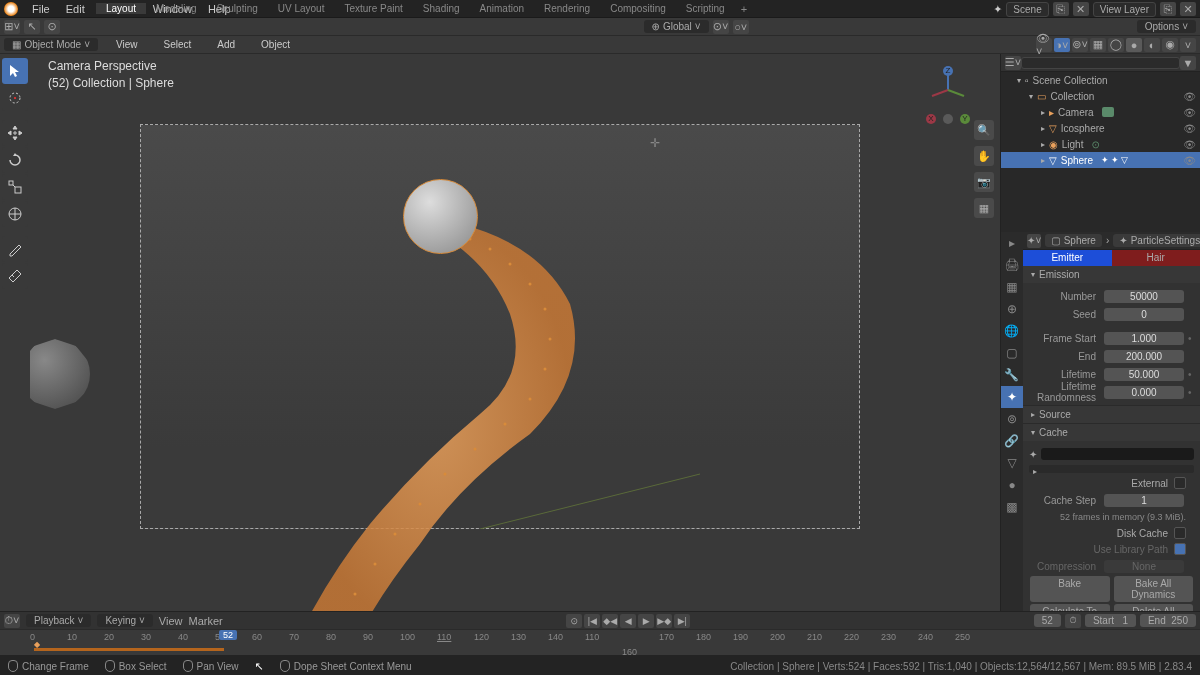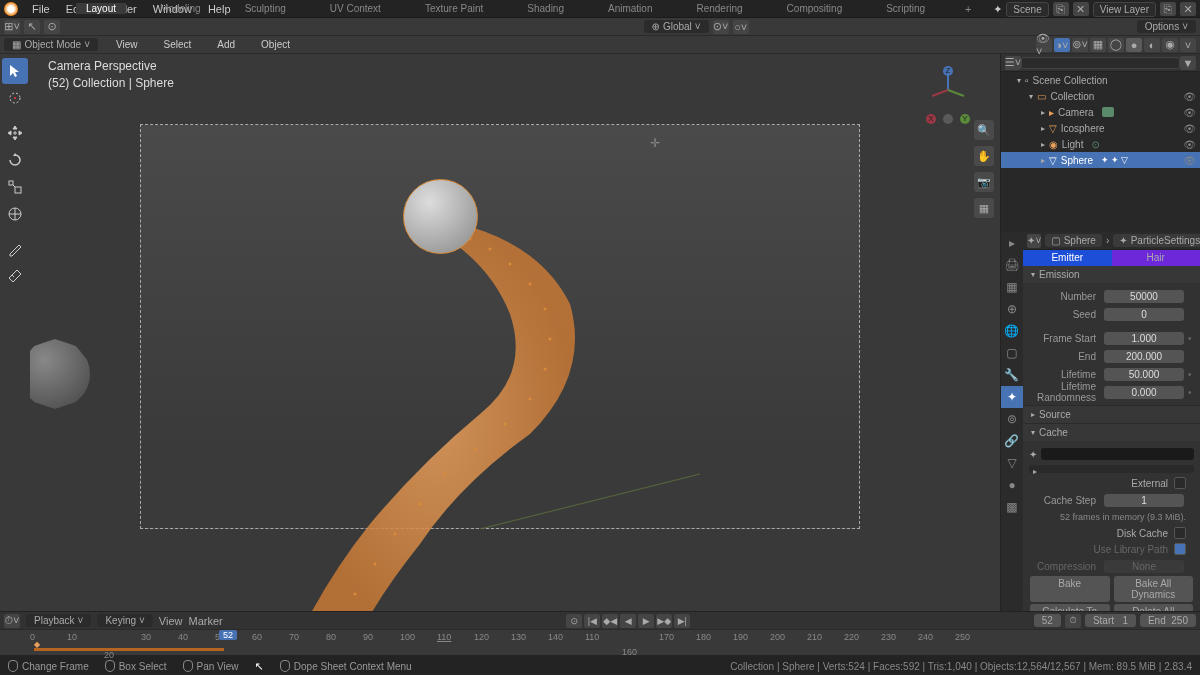--- a/index.html
+++ b/index.html
@@ -41,21 +41,21 @@
 .indent3 { padding-left: 40px; }
 .eye { margin-left: auto; color: #888; }
 .properties { flex: 1; background: #323232; display: flex; overflow: hidden; }
 .prop-tabs { width: 22px; background: #2b2b2b; display: flex; flex-direction: column; }
 .prop-tab { width: 22px; height: 22px; display: flex; align-items: center; justify-content: center; cursor: pointer; color: #888; font-size: 12px; }
 .prop-tab.active { background: #4772b3; color: #fff; }
 .prop-content { flex: 1; overflow-y: auto; font-size: 10px; }
 .prop-header { background: #2b2b2b; height: 18px; display: flex; align-items: center; padding: 0 4px; gap: 4px; border-bottom: 1px solid #222; }
 .breadcrumb-item { background: #3a3a3a; padding: 1px 6px; border-radius: 3px; display: flex; align-items: center; gap: 3px; }
 .type-tabs { display: flex; height: 16px; }
-.type-tab { flex: 1; text-align: center; padding: 2px 0; cursor: pointer; background: #6d28d9; font-size: 10px; }
+.type-tab { flex: 1; text-align: center; padding: 2px 0; cursor: pointer; background: #7f1d1d; font-size: 10px; }
 .type-tab.active { background: #1d4ed8; color: #fff; }
 .panel-section { border-bottom: 1px solid #2a2a2a; }
 .panel-header { padding: 3px 8px; background: #373737; cursor: pointer; display: flex; align-items: center; gap: 4px; }
 .panel-body { padding: 4px 6px; }
 .prop-row { display: flex; align-items: center; height: 18px; gap: 4px; }
 .prop-label { flex: 1; text-align: right; font-size: 10px; color: #999; padding-right: 4px; }
 .prop-value { width: 80px; background: #545454; text-align: center; border-radius: 3px; padding: 1px 0; font-size: 10px; color: #ddd; }
 .prop-dot { width: 6px; color: #666; }
 .prop-btn { background: #545454; text-align: center; padding: 2px 4px; border-radius: 3px; font-size: 10px; cursor: pointer; margin: 1px; flex: 1; }
 .btn-row { display: flex; gap: 2px; }
@@ -86,25 +86,25 @@
 </head>
 <body>
 
 <div class="topbar">
   <div class="logo"></div>
   <span class="menu-item">File</span>
   <span class="menu-item">Edit</span>
   <span class="menu-item">Render</span>
   <span class="menu-item">Window</span>
   <span class="menu-item">Help</span>
-  <div class="workspace-tabs" style="position:absolute;left:0;right:220px;top:0;padding-left:76px;background:transparent;gap:24px;">
+  <div class="workspace-tabs" style="position:absolute;left:0;right:220px;top:0;padding-left:96px;background:transparent;">
     <span class="ws-tab active">Layout</span>
     <span class="ws-tab">Modeling</span>
     <span class="ws-tab">Sculpting</span>
-    <span class="ws-tab">UV Context</span>
+    <span class="ws-tab">UV Layout</span>
     <span class="ws-tab">Texture Paint</span>
     <span class="ws-tab">Shading</span>
     <span class="ws-tab">Animation</span>
     <span class="ws-tab">Rendering</span>
     <span class="ws-tab">Compositing</span>
     <span class="ws-tab">Scripting</span>
     <span class="ws-tab-add">+</span>
   </div>
   <div class="header-right">
     <span style="color:#ccc">✦</span>
@@ -463,21 +463,21 @@
     <span class="play-btn">⏱</span>
     <span class="frame-field"><span>Start</span>&nbsp;&nbsp;&nbsp;<span>1</span></span>
     <span class="frame-field"><span>End</span>&nbsp;&nbsp;<span>250</span></span>
   </div>
 </div>
 
 <div class="ruler">
   <div id="ruler-nums">
       <span class="ruler-num" style="left: 30px; top: 2px;">0</span>
       <span class="ruler-num" style="left: 67px; top: 2px;">10</span>
-      <span class="ruler-num" style="left: 104px; top: 20px;">20</span>
+      <span class="ruler-num" style="left: 104px; top: 2px;">20</span>
       <span class="ruler-num" style="left: 141px; top: 2px;">30</span>
       <span class="ruler-num" style="left: 178px; top: 2px;">40</span>
       <span class="ruler-num" style="left: 215px; top: 2px;">50</span>
       <span class="ruler-num" style="left: 252px; top: 2px;">60</span>
       <span class="ruler-num" style="left: 289px; top: 2px;">70</span>
       <span class="ruler-num" style="left: 326px; top: 2px;">80</span>
       <span class="ruler-num" style="left: 363px; top: 2px;">90</span>
       <span class="ruler-num" style="left: 400px; top: 2px;">100</span>
       <span class="ruler-num" style="left: 437px; top: 2px; text-decoration: underline;">110</span>
       <span class="ruler-num" style="left: 474px; top: 2px;">120</span>

